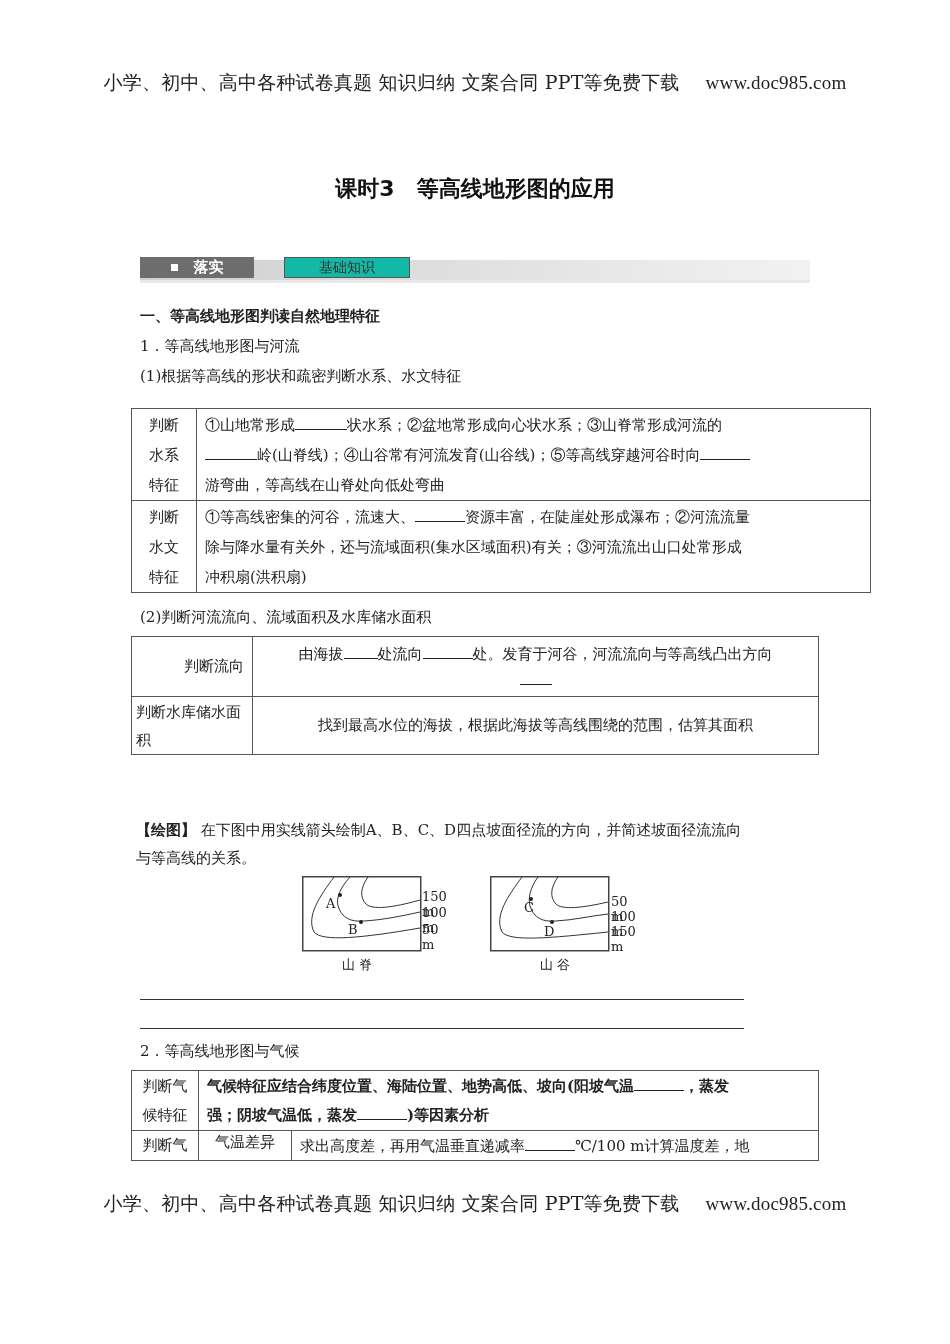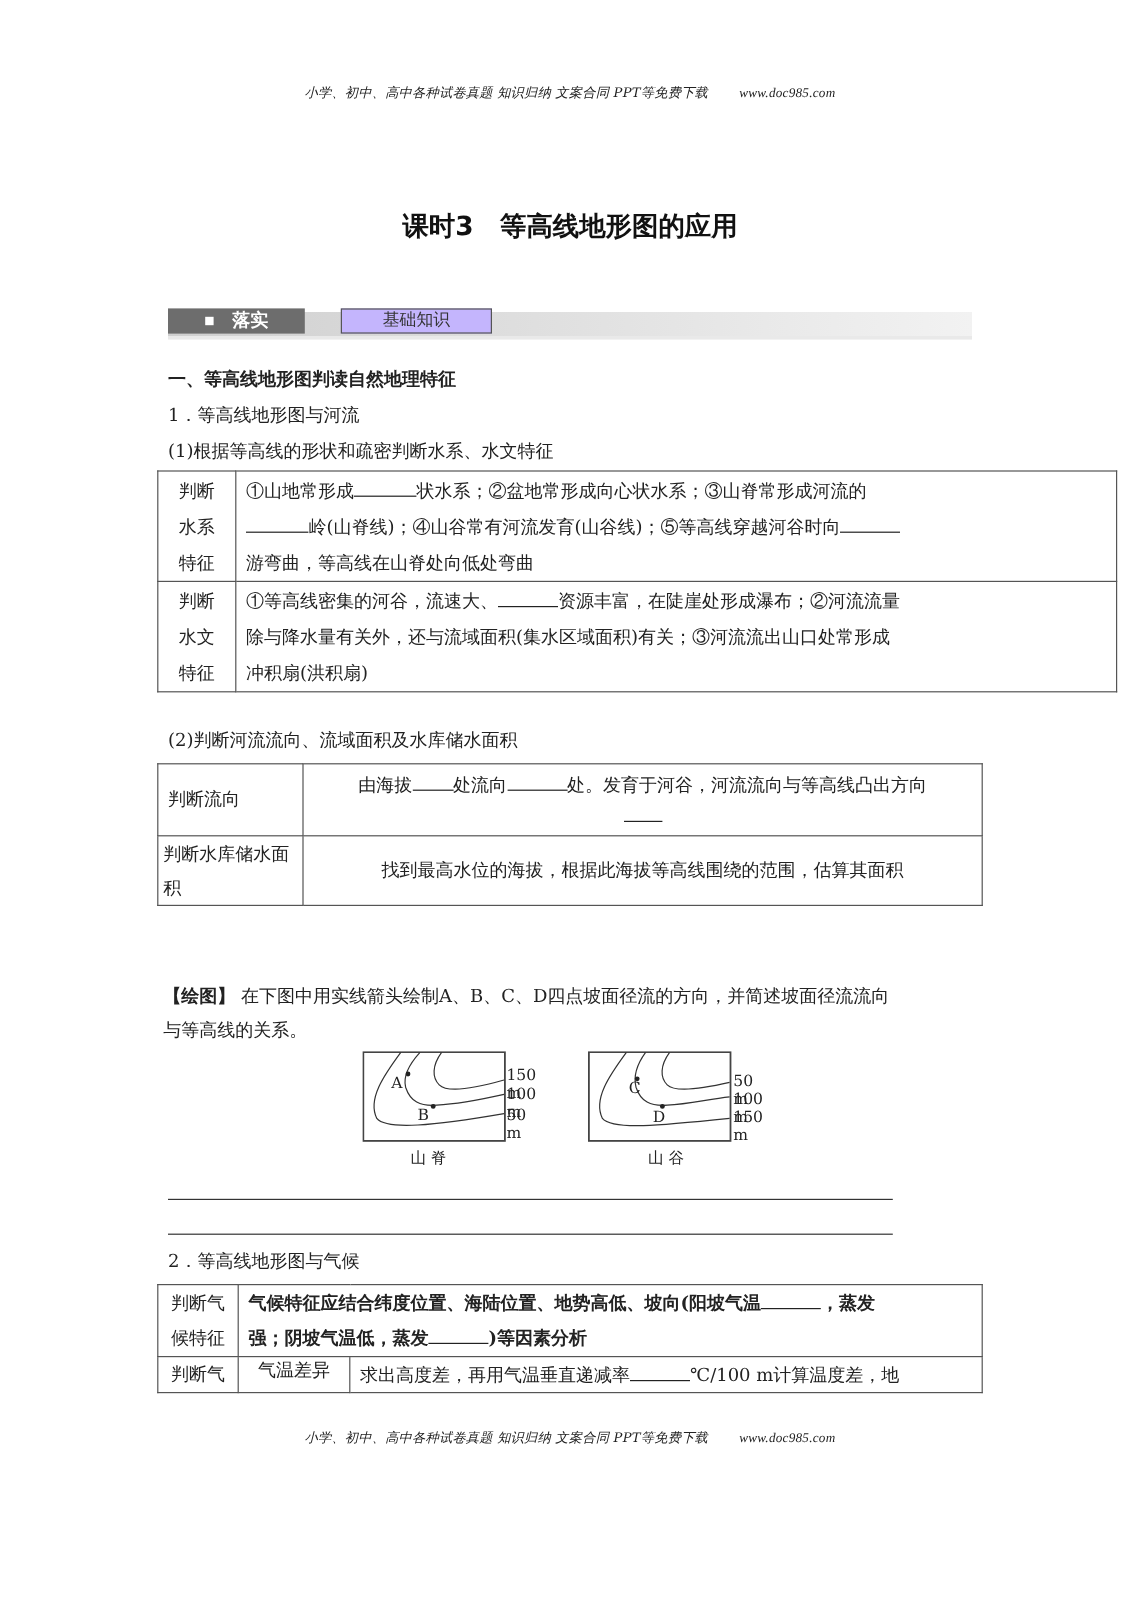--- a/index.html
+++ b/index.html
@@ -1,41 +1,41 @@
 <!DOCTYPE html>
 <html><head>
 <meta charset="utf-8">
 <style>
   html, body { margin: 0; padding: 0; background: #ffffff; }
   body { width: 950px; height: 1344px; position: relative; overflow: hidden;
          font-family: "DejaVu Serif", "Liberation Serif", serif; color: #222; }
   .abs { position: absolute; }
-  .hdr { left: 0; width: 950px; text-align: center; font-size: 11px; color: #222; letter-spacing: 0.2px; font-style: italic; }
+  .hdr { left: 0; width: 950px; text-align: center; font-size: 19px; color: #222; letter-spacing: 0.2px; }
   .hdr .site { margin-left: 26px; font-family: "Liberation Serif", serif; }
   .title { left: 0; width: 950px; top: 174px; text-align: center; font-size: 22px; font-weight: bold;
            font-family: "DejaVu Sans", sans-serif; color: #111; }
   .title .gap { display: inline-block; width: 22px; }
   .banner { left: 140px; top: 256px; width: 670px; height: 26px; }
   .banner .band { position: absolute; left: 0; top: 4px; width: 670px; height: 20px;
                   background: linear-gradient(to right, #cfcfcf, #e4e4e4 60%, #f2f2f2); }
   .banner .dark { position: absolute; left: 0; top: 1px; width: 114px; height: 21px; background: #6d6d6d;
                   color: #fff; font-weight: bold; font-family: "DejaVu Sans", sans-serif; font-size: 15px;
                   line-height: 21px; text-align: center; }
   .banner .dark .sq { display: inline-block; width: 7px; height: 7px; background: #fff; margin-right: 16px; vertical-align: middle; }
-  .banner .light { position: absolute; left: 144px; top: 1px; width: 124px; height: 19px; background: #c4b5fd;
+  .banner .light { position: absolute; left: 144px; top: 1px; width: 124px; height: 19px; background: #14b8a6;
                    border: 1px solid #555; font-family: "DejaVu Sans", sans-serif; font-size: 14px;
                    line-height: 19px; text-align: center; color: #333; }
   .banner .under { position: absolute; left: 0; top: 24px; width: 670px; height: 3px; background: #e9e9e9; }
   .txt { font-size: 15px; line-height: 20px; color: #222; }
   .bold { font-weight: bold; font-family: "DejaVu Sans", sans-serif; }
   table.t { position: absolute; border-collapse: collapse; font-size: 15px; color: #222; }
   table.t td { border: 1px solid #555; padding: 0 8px; vertical-align: middle; }
   .t1 td.lab { width: 48px; text-align: center; line-height: 30px; padding: 0 8px; }
   .t1 td.cont { line-height: 30px; padding: 0 8px; }
-  .t2 td.lab { text-align: left; }
+  .t2 td.lab { text-align: right; }
   .blank { display: inline-block; border-bottom: 1px solid #222; height: 15px; vertical-align: baseline; }
   .rule { height: 1px; background: #333; }
   .figlab { font-size: 13px; font-family: "DejaVu Serif", serif; }
   .cap { font-size: 13px; font-family: "DejaVu Sans", sans-serif; letter-spacing: 4px; }
 </style>
 </head>
 <body>
 
 <div class="abs hdr" style="top:70px;">
   <span>小学、初中、高中各种试卷真题  知识归纳  文案合同  PPT等免费下载</span><span class="site">www.doc985.com</span>
@@ -49,21 +49,21 @@
   <div class="band"></div>
   <div class="under"></div>
   <div class="dark"><span class="sq"></span><span>落实</span></div>
   <div class="light">基础知识</div>
 </div>
 
 <div class="abs txt bold" style="left:140px; top:306px;">一、等高线地形图判读自然地理特征</div>
 <div class="abs txt" style="left:140px; top:336px;">1．等高线地形图与河流</div>
 <div class="abs txt" style="left:140px; top:366px;">(1)根据等高线的形状和疏密判断水系、水文特征</div>
 
-<table class="t t1" style="left:131px; top:392px; width:800px;">
+<table class="t t1" style="left:131px; top:408px; width:740px;">
   <tbody>
       <tr style="height:92px;">
     <td class="lab">
       <div>判断</div>
       <div>水系</div>
       <div>特征</div>
     </td>
     <td class="cont">
       <div><span>①山地常形成</span><span class="blank" style="width:52px;"></span><span>状水系；②盆地常形成向心状水系；③山脊常形成河流的</span></div>
       <div><span class="blank" style="width:52px;"></span><span>岭(山脊线)；④山谷常有河流发育(山谷线)；⑤等高线穿越河谷时向</span><span class="blank" style="width:50px;"></span></div>

